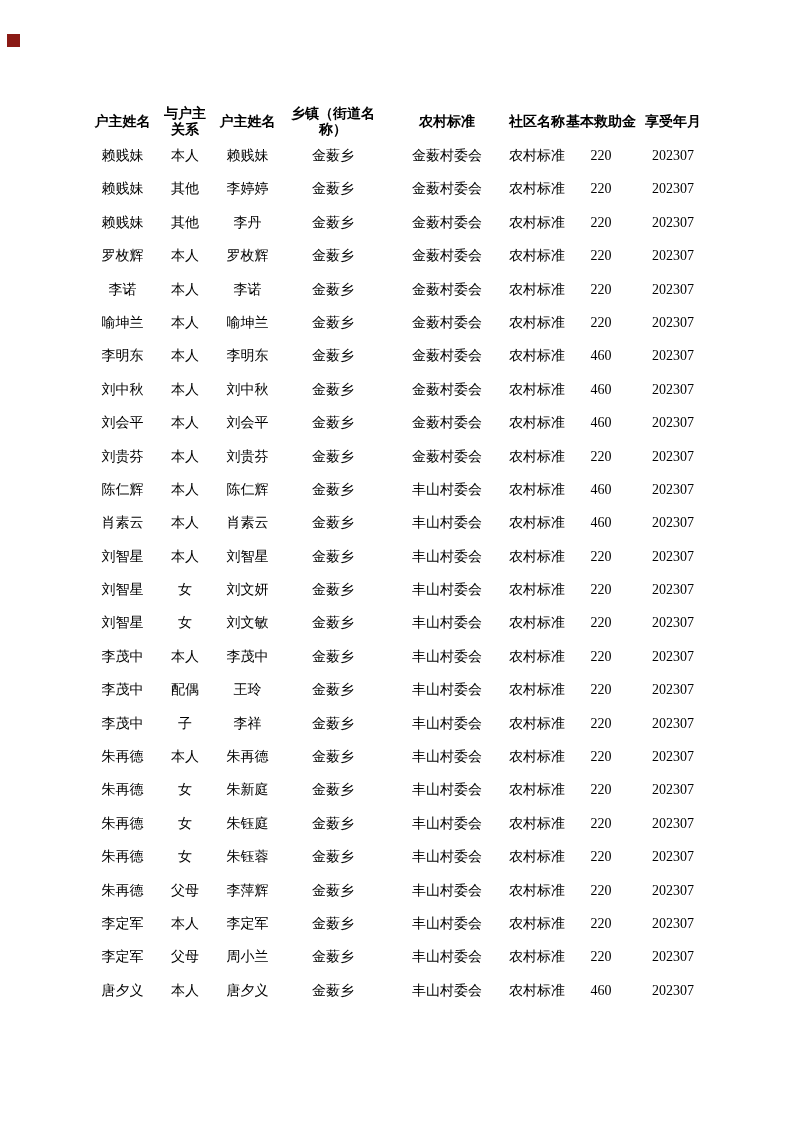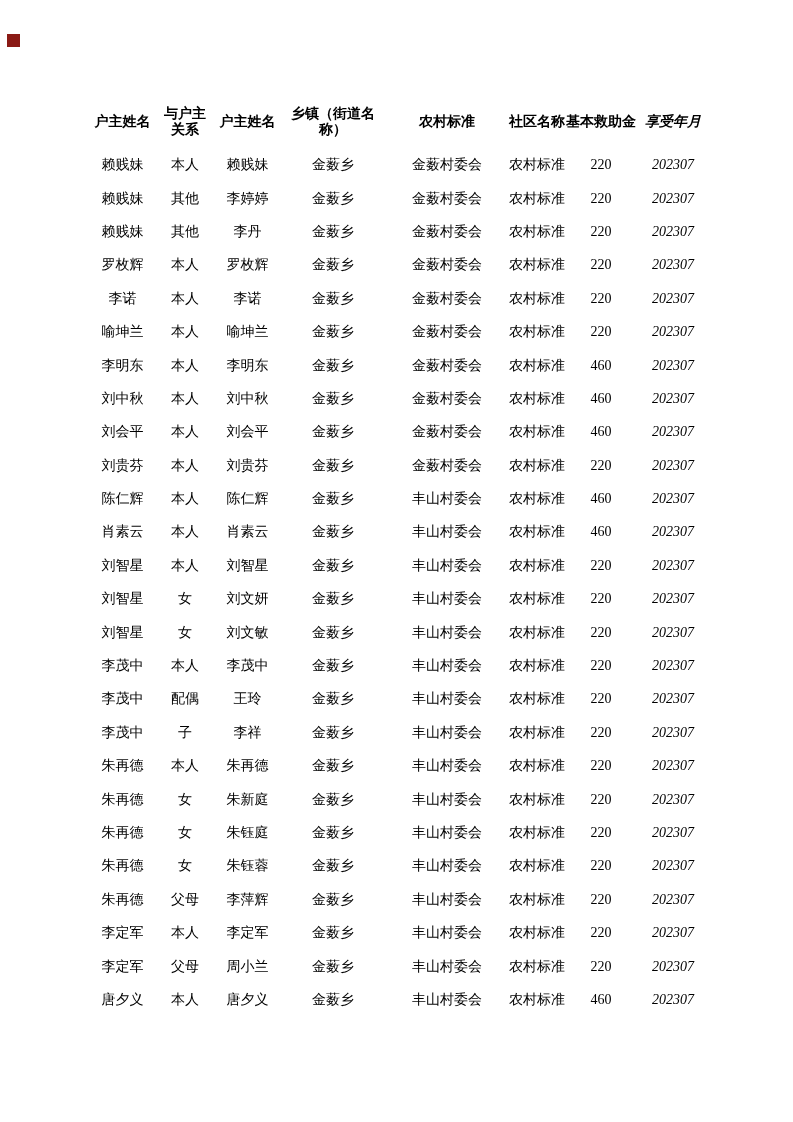--- a/index.html
+++ b/index.html
@@ -33,35 +33,35 @@
     height: 38px;
     margin-bottom: 7px;
     font-weight: bold;
   }
   .thead .cell {
     line-height: 16px;
     white-space: pre-line;
   }
   .row {
     display: flex;
-    align-items: center;
+    align-items: flex-start;
     height: 33.4px;
   }
   .cell {
     text-align: center;
     line-height: 15px;
   }
   .c0 { width: 65px; }
   .c1 { width: 60px; }
   .c2 { width: 65px; }
   .c3 { width: 106px; }
   .c4 { width: 122px; }
   .c5 { width: 58px; }
   .c6 { width: 70px; }
-  .c7 { width: 74px; font-style: italic; }
+  .c7 { width: 74px; }
 </style>
 </head>
 <body>
 
 <div class="page-marker" style="background: rgb(138, 26, 21);"></div>
 
 <div class="table">
   <div class="thead">
       <div class="cell c0">户主姓名</div>
       <div class="cell c1">与户主

